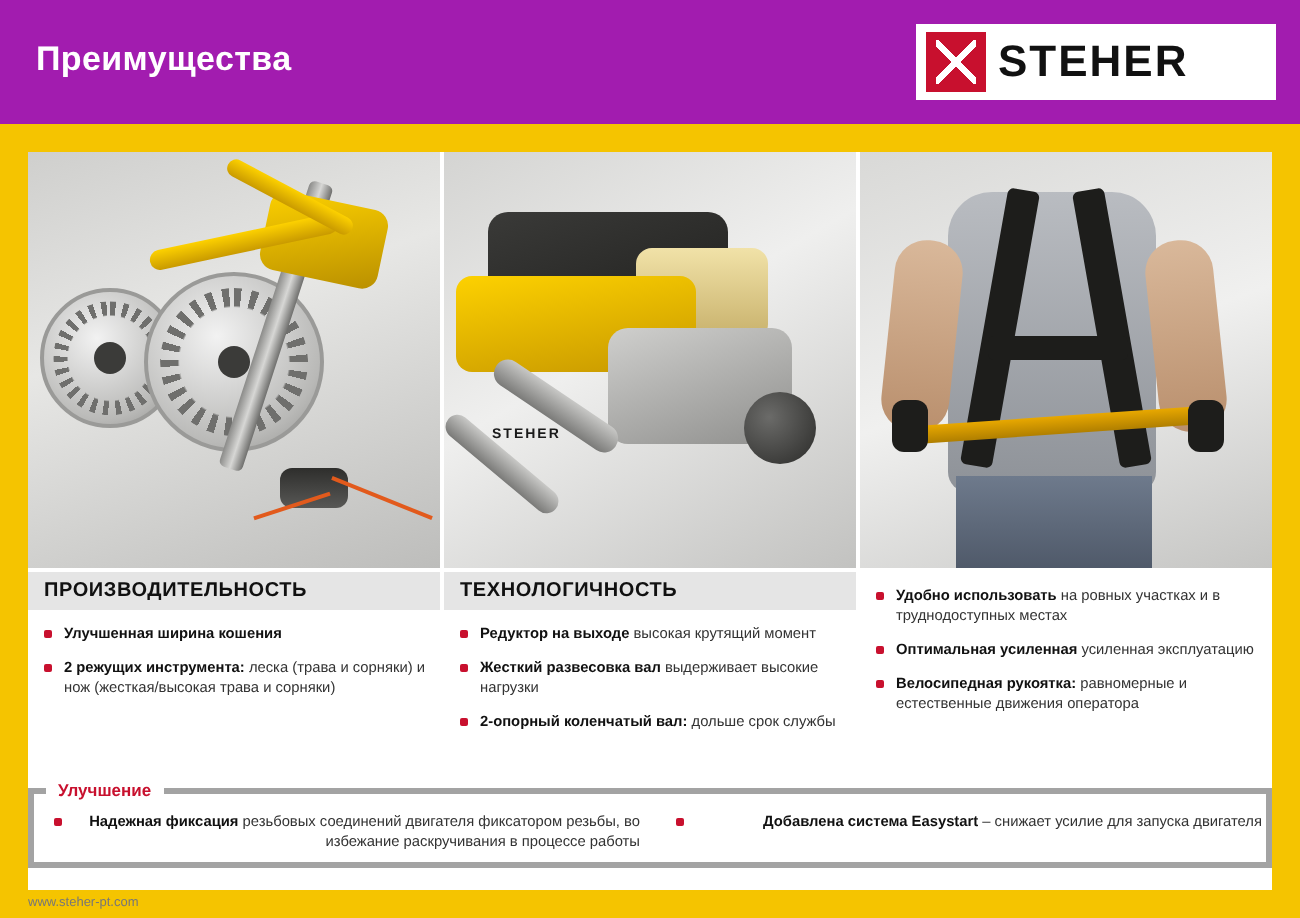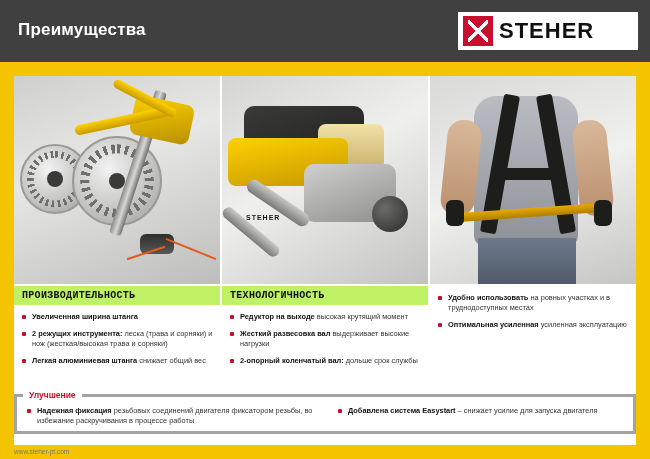--- a/index.html
+++ b/index.html
@@ -8,21 +8,21 @@
     background:#ffffff;
     font-family:"Liberation Sans", sans-serif;
     overflow:hidden;
     position:relative;
   }
   .page{position:relative;width:650px;height:459px;box-sizing:border-box;}
 
   
   .header{
     position:absolute;left:0;top:0;width:650px;height:62px;
-    background:#404040;
+    background:#a21caf;
   }
   .header-title{
     position:absolute;left:18px;top:20px;
     color:#ffffff;font-size:17px;font-weight:bold;letter-spacing:.2px;
   }
   .logo{
     position:absolute;right:12px;top:12px;
     height:38px;width:180px;background:#ffffff;
     display:flex;align-items:center;
   }
@@ -174,22 +174,22 @@
   .grip-r{left:164px;}
   .jeans{
     position:absolute;left:48px;top:162px;width:98px;height:48px;
     background:linear-gradient(180deg,#6e7a8c,#4e5868);
   }
 
   
   .cols{position:absolute;left:0;top:210px;width:622px;height:110px;display:flex;gap:2px;}
   .col{flex:1 1 0;position:relative;}
   .col-head{
-    height:19px;background:#bef264;display:flex;align-items:center;
-    padding-left:8px;box-sizing:border-box;font-family:Liberation Mono, monospace;
+    height:19px;background:#e5e5e5;display:flex;align-items:center;
+    padding-left:8px;box-sizing:border-box;
   }
   .col-head span{font-size:10px;font-weight:bold;color:#111111;letter-spacing:.3px;}
   .bullets{padding:7px 6px 0 6px;}
   .bullet{
     position:relative;padding-left:12px;margin-bottom:7px;
     font-size:7.4px;line-height:10px;color:#333333;
   }
   .bullet:before{
     content:"";position:absolute;left:2px;top:3px;width:4px;height:4px;
     background:#c8102e;border-radius:1px;
@@ -201,21 +201,21 @@
     position:absolute;left:0;top:318px;width:622px;height:40px;
     border:3px solid #a3a3a3;box-sizing:border-box;
   }
   .improve-tab{
     position:absolute;left:6px;top:-7px;background:#ffffff;padding:0 6px;
     color:#c8102e;font-size:8.5px;font-weight:bold;
   }
   .improve-cols{
     position:absolute;left:0;top:9px;width:622px;display:flex;
   }
-  .improve-col{flex:1 1 0;padding:0 8px;box-sizing:border-box;}
+  .improve-col{flex:1 1 0;padding:0 8px;box-sizing:border-box;text-align:right;}
   .improve-col .bullet{margin-bottom:4px;}
 
   .site{
     position:absolute;left:14px;bottom:4px;font-size:6.5px;color:#777777;
   }
 </style>
 </head>
 <body>
 
 <div class="page">
@@ -276,41 +276,41 @@
         </div>
       </div>
 
       <div class="cols">
 
         <div class="col">
           <div class="col-head">
             <span>ПРОИЗВОДИТЕЛЬНОСТЬ</span>
           </div>
           <div class="bullets">
-            <div class="bullet"><b>Увеличенная ширина штанга</b><span></span></div>
+            <div class="bullet"><b>Улучшенная ширина кошения</b><span></span></div>
             <div class="bullet"><b>2 режущих инструмента:</b><span> леска (трава и сорняки) и нож (жесткая/высокая трава и сорняки)</span></div>
-            <div class="bullet"><b>Легкая алюминиевая штанга</b><span> снижает общий вес</span></div>
           </div>
         </div>
 
         <div class="col">
           <div class="col-head">
             <span>ТЕХНОЛОГИЧНОСТЬ</span>
           </div>
           <div class="bullets">
             <div class="bullet"><b>Редуктор на выходе</b><span> высокая крутящий момент</span></div>
             <div class="bullet"><b>Жесткий развесовка вал</b><span> выдерживает высокие нагрузки</span></div>
             <div class="bullet"><b>2-опорный коленчатый вал:</b><span> дольше срок службы</span></div>
           </div>
         </div>
 
         <div class="col">
           <div class="bullets">
             <div class="bullet"><b>Удобно использовать</b><span> на ровных участках и в труднодоступных местах</span></div>
             <div class="bullet"><b>Оптимальная усиленная</b><span> усиленная эксплуатацию</span></div>
+            <div class="bullet"><b>Велосипедная рукоятка:</b><span> равномерные и естественные движения оператора</span></div>
           </div>
         </div>
       </div>
 
       <div class="improve">
         <div class="improve-tab">Улучшение</div>
         <div class="improve-cols">
           <div class="improve-col">
             <div class="bullet"><b>Надежная фиксация</b><span> резьбовых соединений двигателя фиксатором резьбы, во избежание раскручивания в процессе работы</span></div>
           </div>

